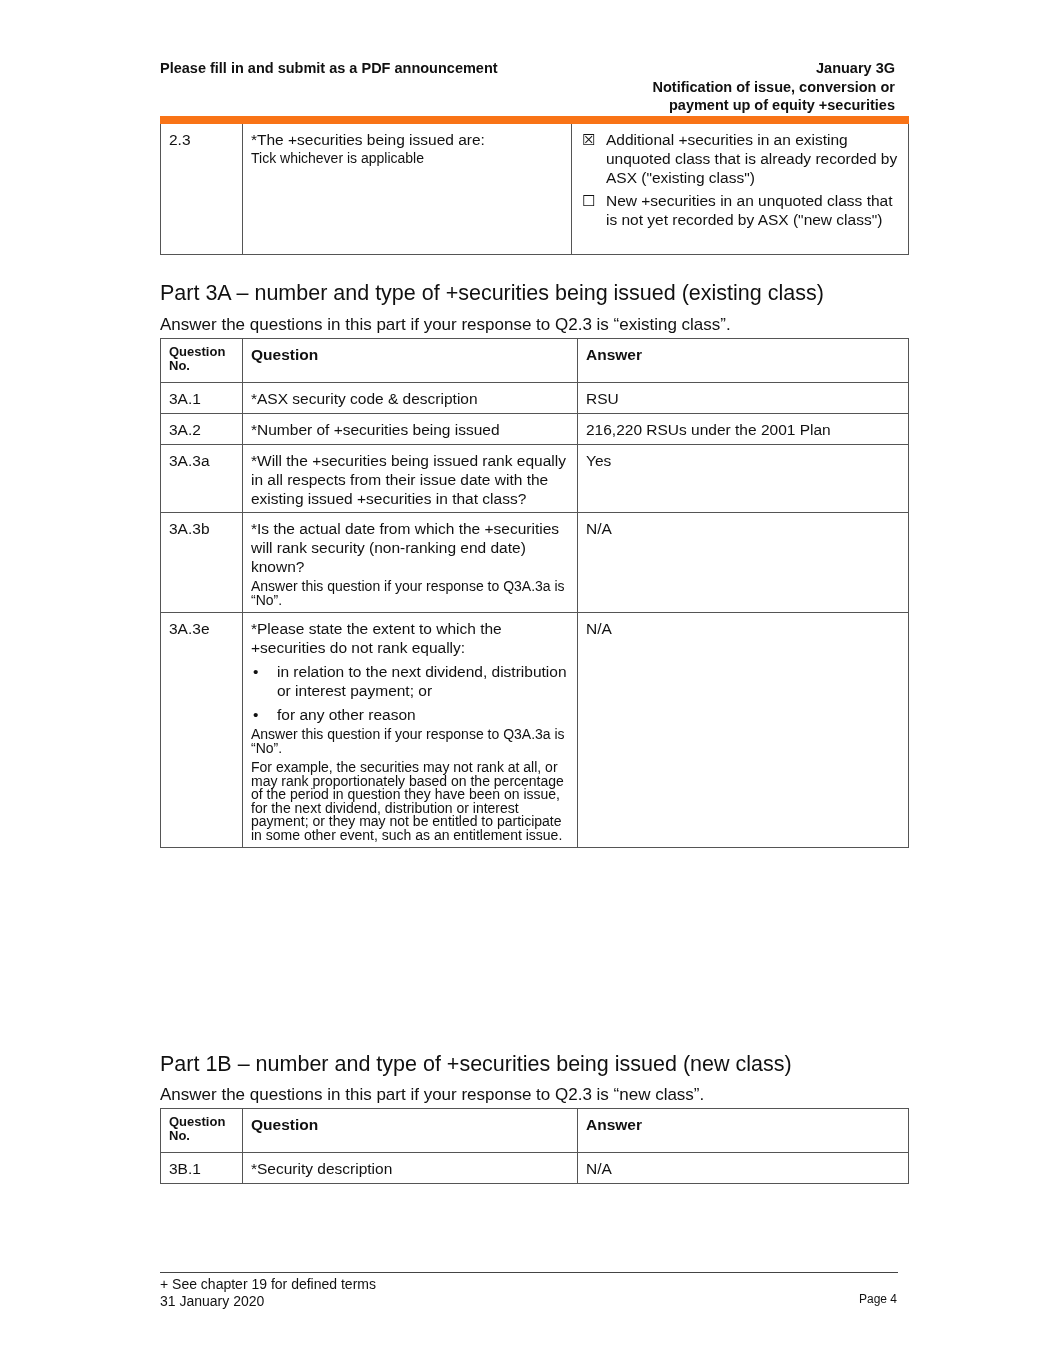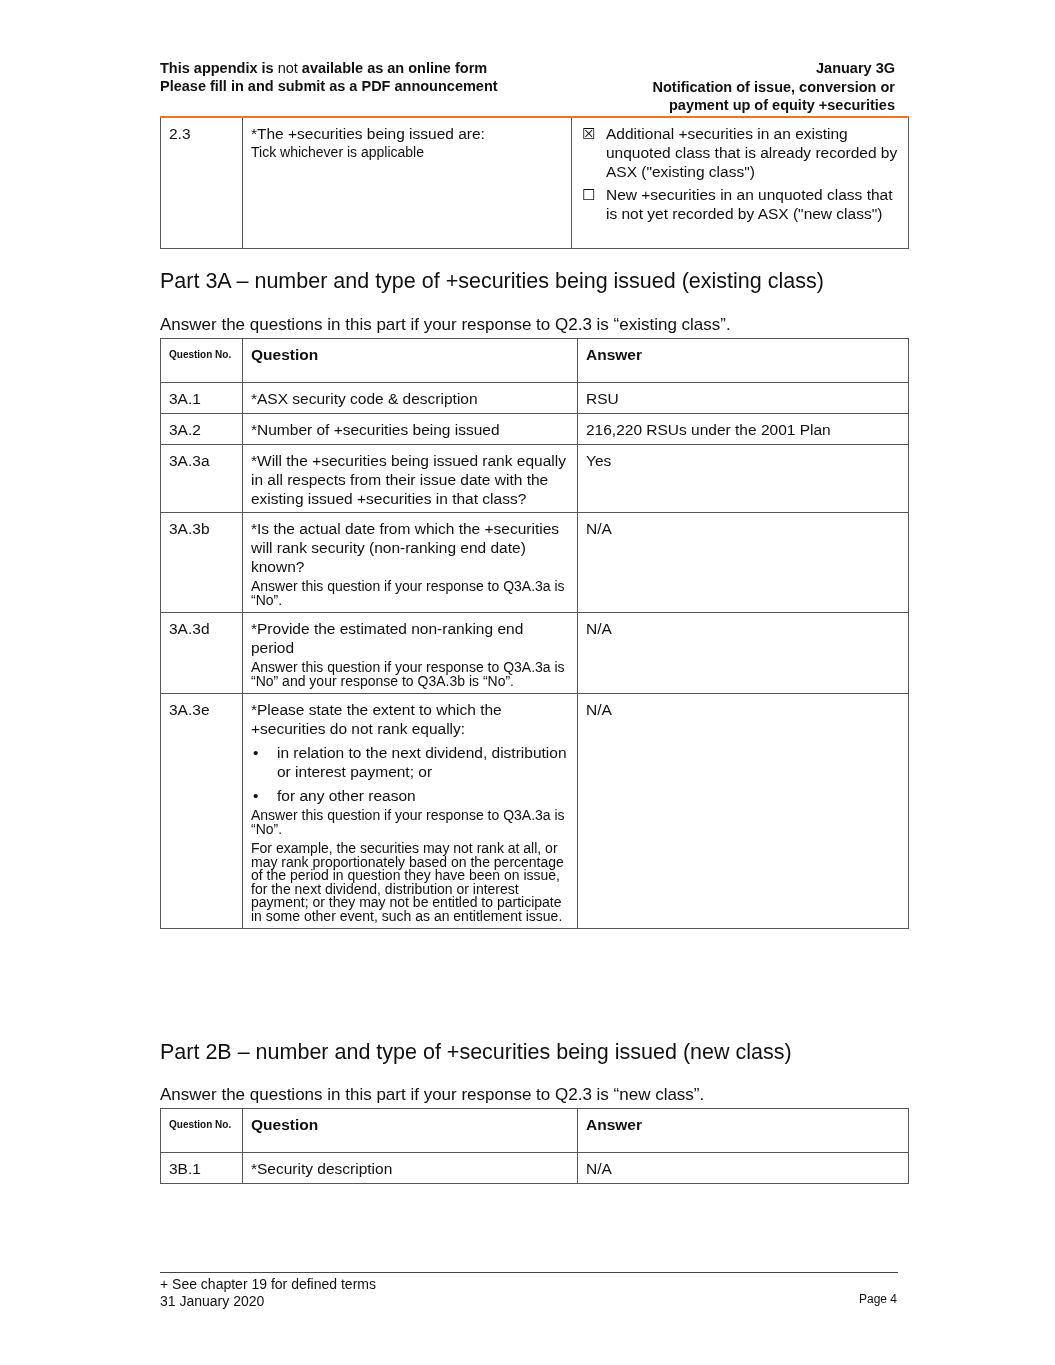--- a/index.html
+++ b/index.html
@@ -5,45 +5,44 @@
   html, body { margin: 0; padding: 0; background: #ffffff; }
   body { width: 1055px; height: 1365px; position: relative; font-family: "Liberation Sans", sans-serif; color: #111; overflow: hidden; }
   .abs { position: absolute; }
   .hdr-left { left: 160px; top: 59px; font-size: 14.5px; font-weight: bold; line-height: 18px; }
   .hdr-left .norm { font-weight: normal; }
   .hdr-right { right: 160px; top: 59px; font-size: 14.5px; font-weight: bold; line-height: 18.5px; text-align: right; }
   table { border-collapse: collapse; position: absolute; left: 160px; width: 749px; table-layout: fixed; }
   td { border: 1px solid #555; vertical-align: top; font-size: 15.5px; line-height: 19px; padding: 6px 8px 5px 8px; }
   .small { font-size: 14px; line-height: 13.5px; display: block; margin-top: 4px; }
   .hcell { font-weight: bold; }
-  .hcell.sm { font-size: 10px; line-height: 20px; }
+  .hcell.sm { font-size: 13px; line-height: 14px; }
   .opt { display: flex; margin-bottom: 4px; }
   .opt .box { width: 24px; flex: none; font-size: 15px; }
   .bul { display: flex; margin-top: 5px; }
   .bul .dot { width: 24px; flex: none; text-align: left; padding-left: 2px; }
-  .part-title { left: 160px; font-size: 21.5px; line-height: 26px; }
+  .part-title { left: 160px; font-size: 21.5px; line-height: 26px; margin-top: 12px; }
   .part-sub { left: 160px; font-size: 17px; }
   .footer-line { left: 160px; top: 1272px; width: 738px; border-top: 1px solid #444; }
   .footer-l { left: 160px; top: 1276px; font-size: 14px; line-height: 16.5px; }
   .footer-r { right: 158px; top: 1292px; font-size: 12px; }
 </style>
 </head>
 <body>
 
 <div class="abs hdr-left">
-  <div><span>This appendix is </span><span class="norm">not</span><span> available as an online form</span></div>
   <div>Please fill in and submit as a PDF announcement</div>
 </div>
 <div class="abs hdr-right">
   <div>January 3G</div>
   <div>Notification of issue, conversion or</div>
   <div>payment up of equity +securities</div>
 </div>
 
-<table style="top:116px; border-top:2px solid #f97316;">
+<table style="top:116px; border-top:8px solid #f97316;">
   <colgroup>
       <col style="width:82px">
       <col style="width:329px">
       <col>
     </colgroup>
   <tbody>
       <tr>
     <td style="height:119px;">2.3</td>
     <td>
       <span>*The +securities being issued are:</span>
@@ -95,48 +94,40 @@
   </tr>
   <tr>
     <td>3A.3b</td>
     <td>
       <span>*Is the actual date from which the +securities will rank security (non-ranking end date) known?</span>
       <span class="small">Answer this question if your response to Q3A.3a is “No”.</span>
     </td>
     <td>N/A</td>
   </tr>
   <tr>
-    <td>3A.3d</td>
-    <td>
-      <span>*Provide the estimated non-ranking end period</span>
-      <span class="small">Answer this question if your response to Q3A.3a is “No” and your response to Q3A.3b is “No”.</span>
-    </td>
-    <td>N/A</td>
-  </tr>
-  <tr>
     <td>3A.3e</td>
     <td>
       <span>*Please state the extent to which the +securities do not rank equally:</span>
       <div class="bul">
         <span class="dot">•</span>
         <span>in relation to the next dividend, distribution or interest payment; or</span>
       </div>
       <div class="bul">
         <span class="dot">•</span>
         <span>for any other reason</span>
       </div>
       <span class="small">Answer this question if your response to Q3A.3a is “No”.</span>
       <span class="small" style="margin-top:6px;">For example, the securities may not rank at all, or may rank proportionately based on the percentage of the period in question they have been on issue, for the next dividend, distribution or interest payment; or they may not be entitled to participate in some other event, such as an entitlement issue.</span>
     </td>
     <td>N/A</td>
   </tr>
 </tbody>
   </table>
 
-<div class="abs part-title" style="top:1039px;">Part 2B – number and type of +securities being issued (new class)</div>
+<div class="abs part-title" style="top:1039px;">Part 1B – number and type of +securities being issued (new class)</div>
 <div class="abs part-sub" style="top:1085px;">Answer the questions in this part if your response to Q2.3 is “new class”.</div>
 
 <table style="top:1108px;">
   <colgroup>
       <col style="width:82px">
       <col style="width:335px">
       <col>
     </colgroup>
   <tbody>
       <tr style="height:44px;">

